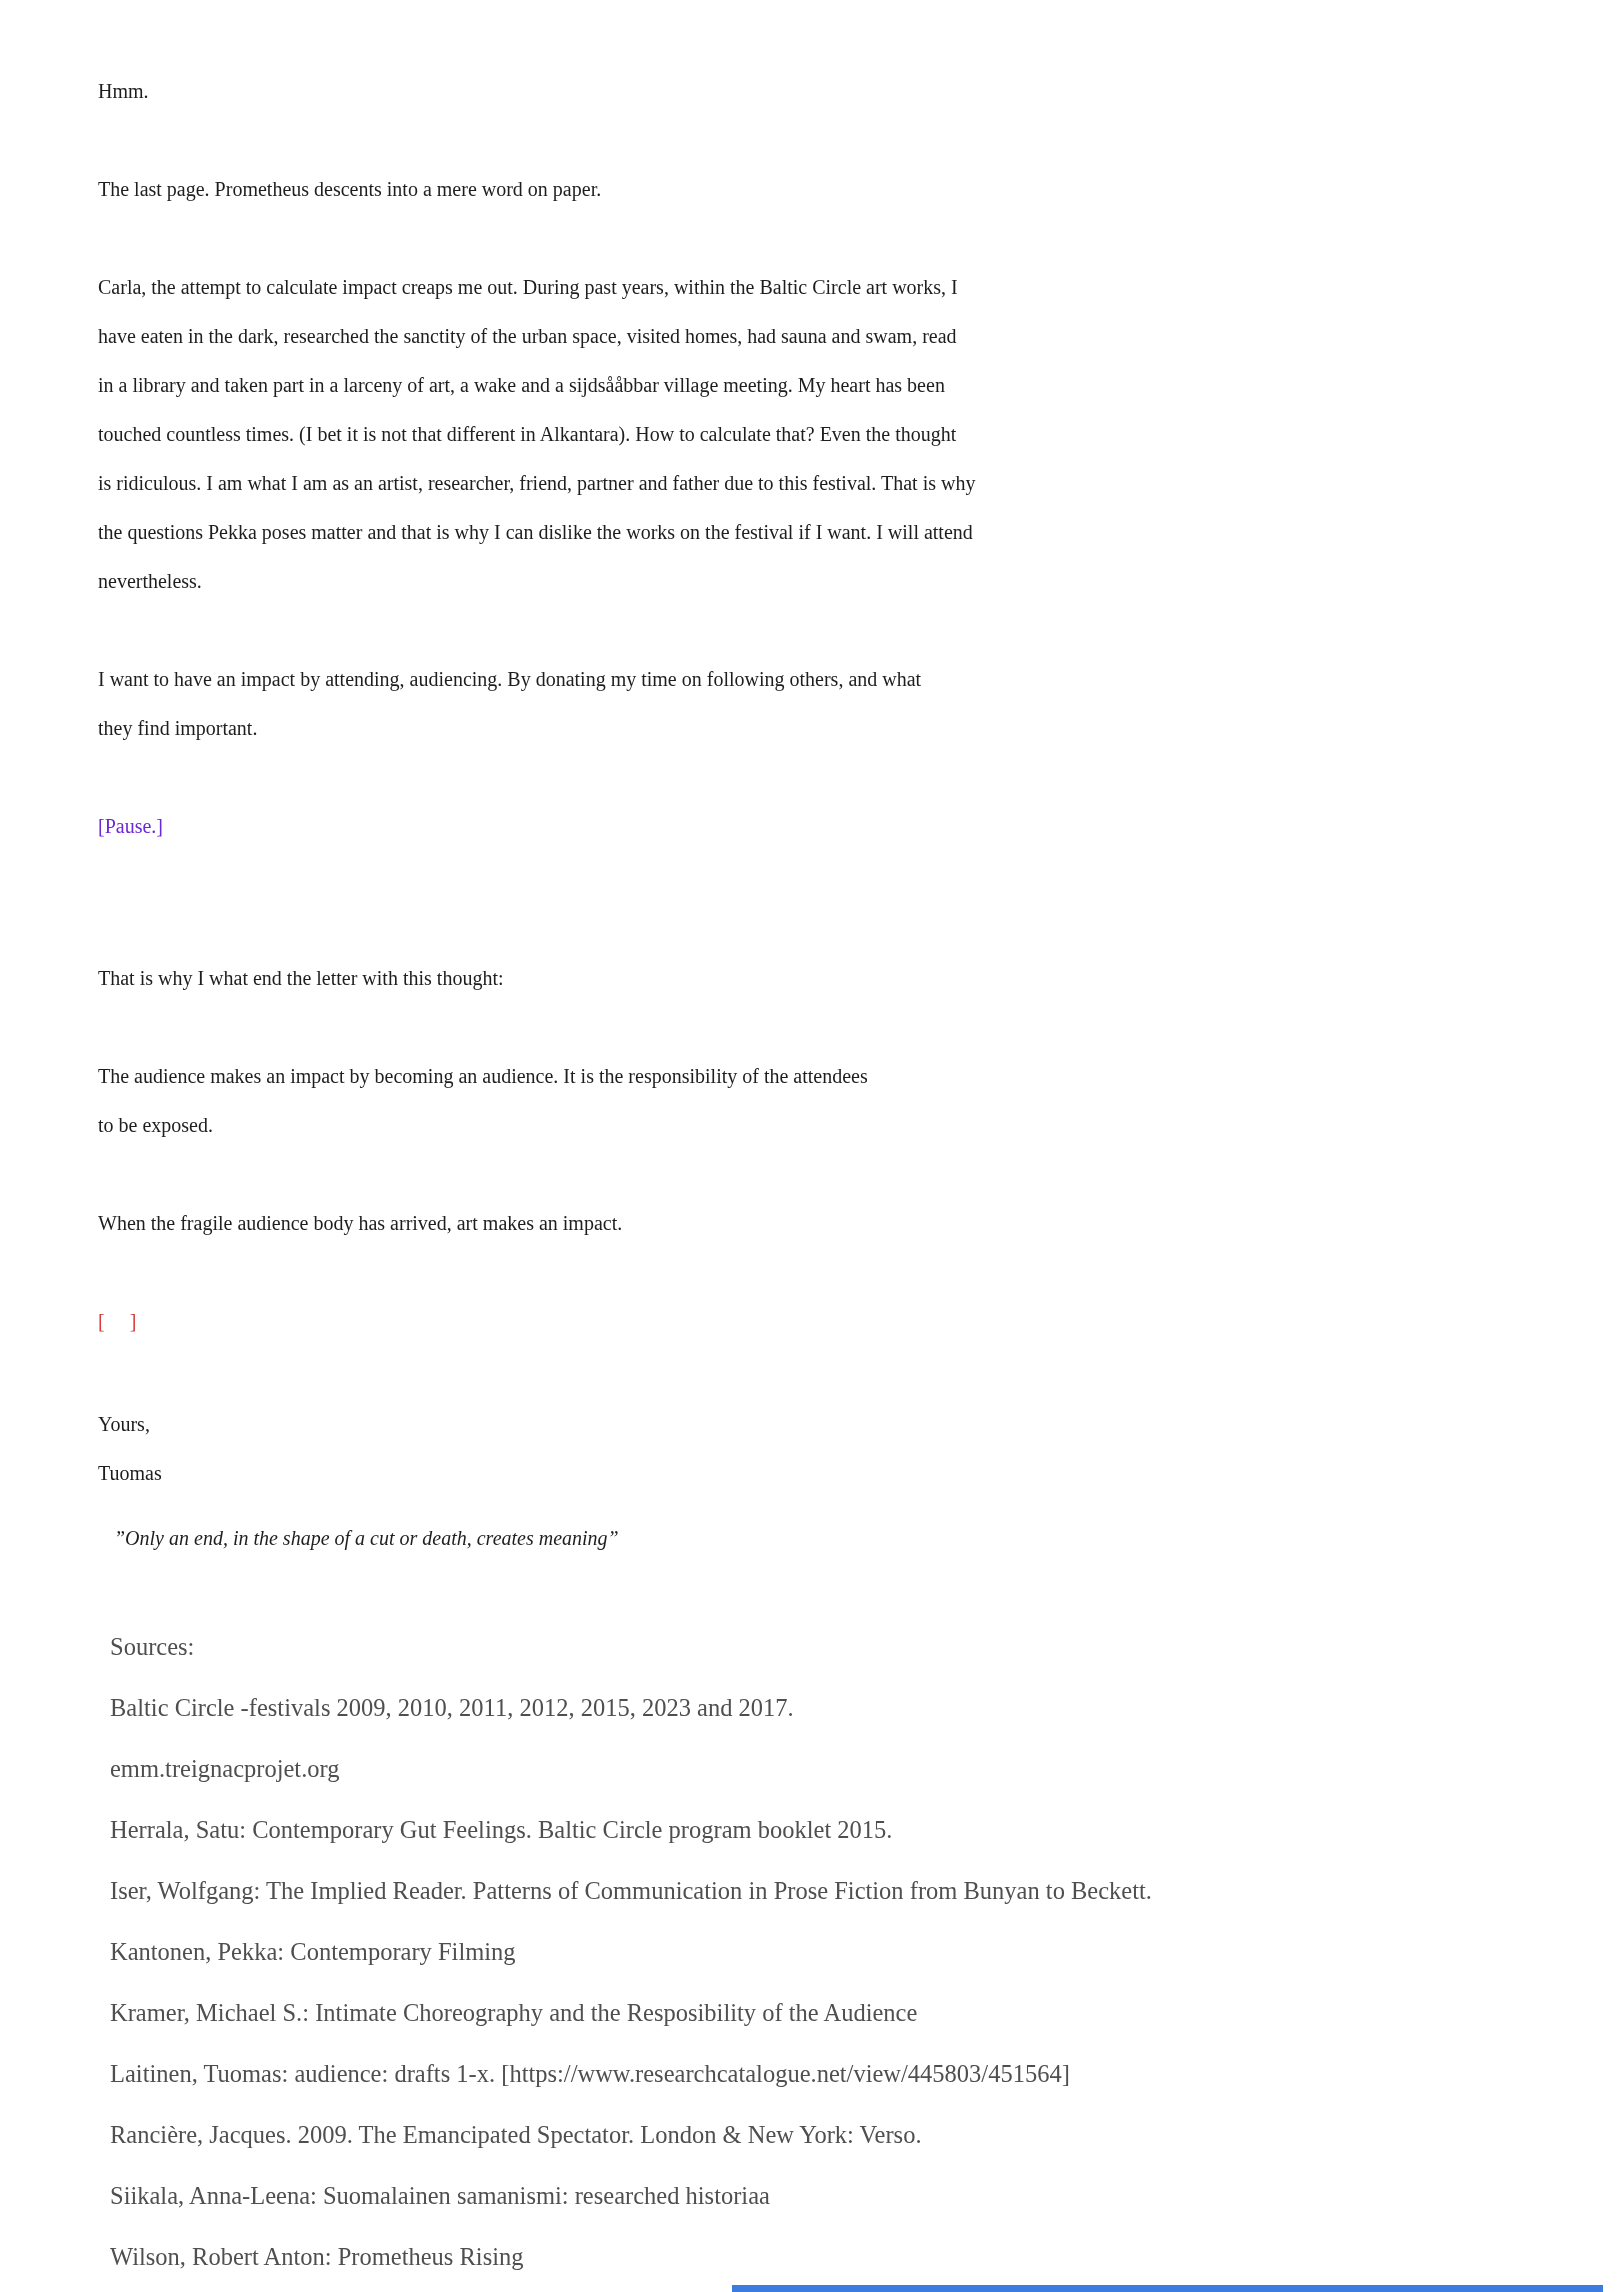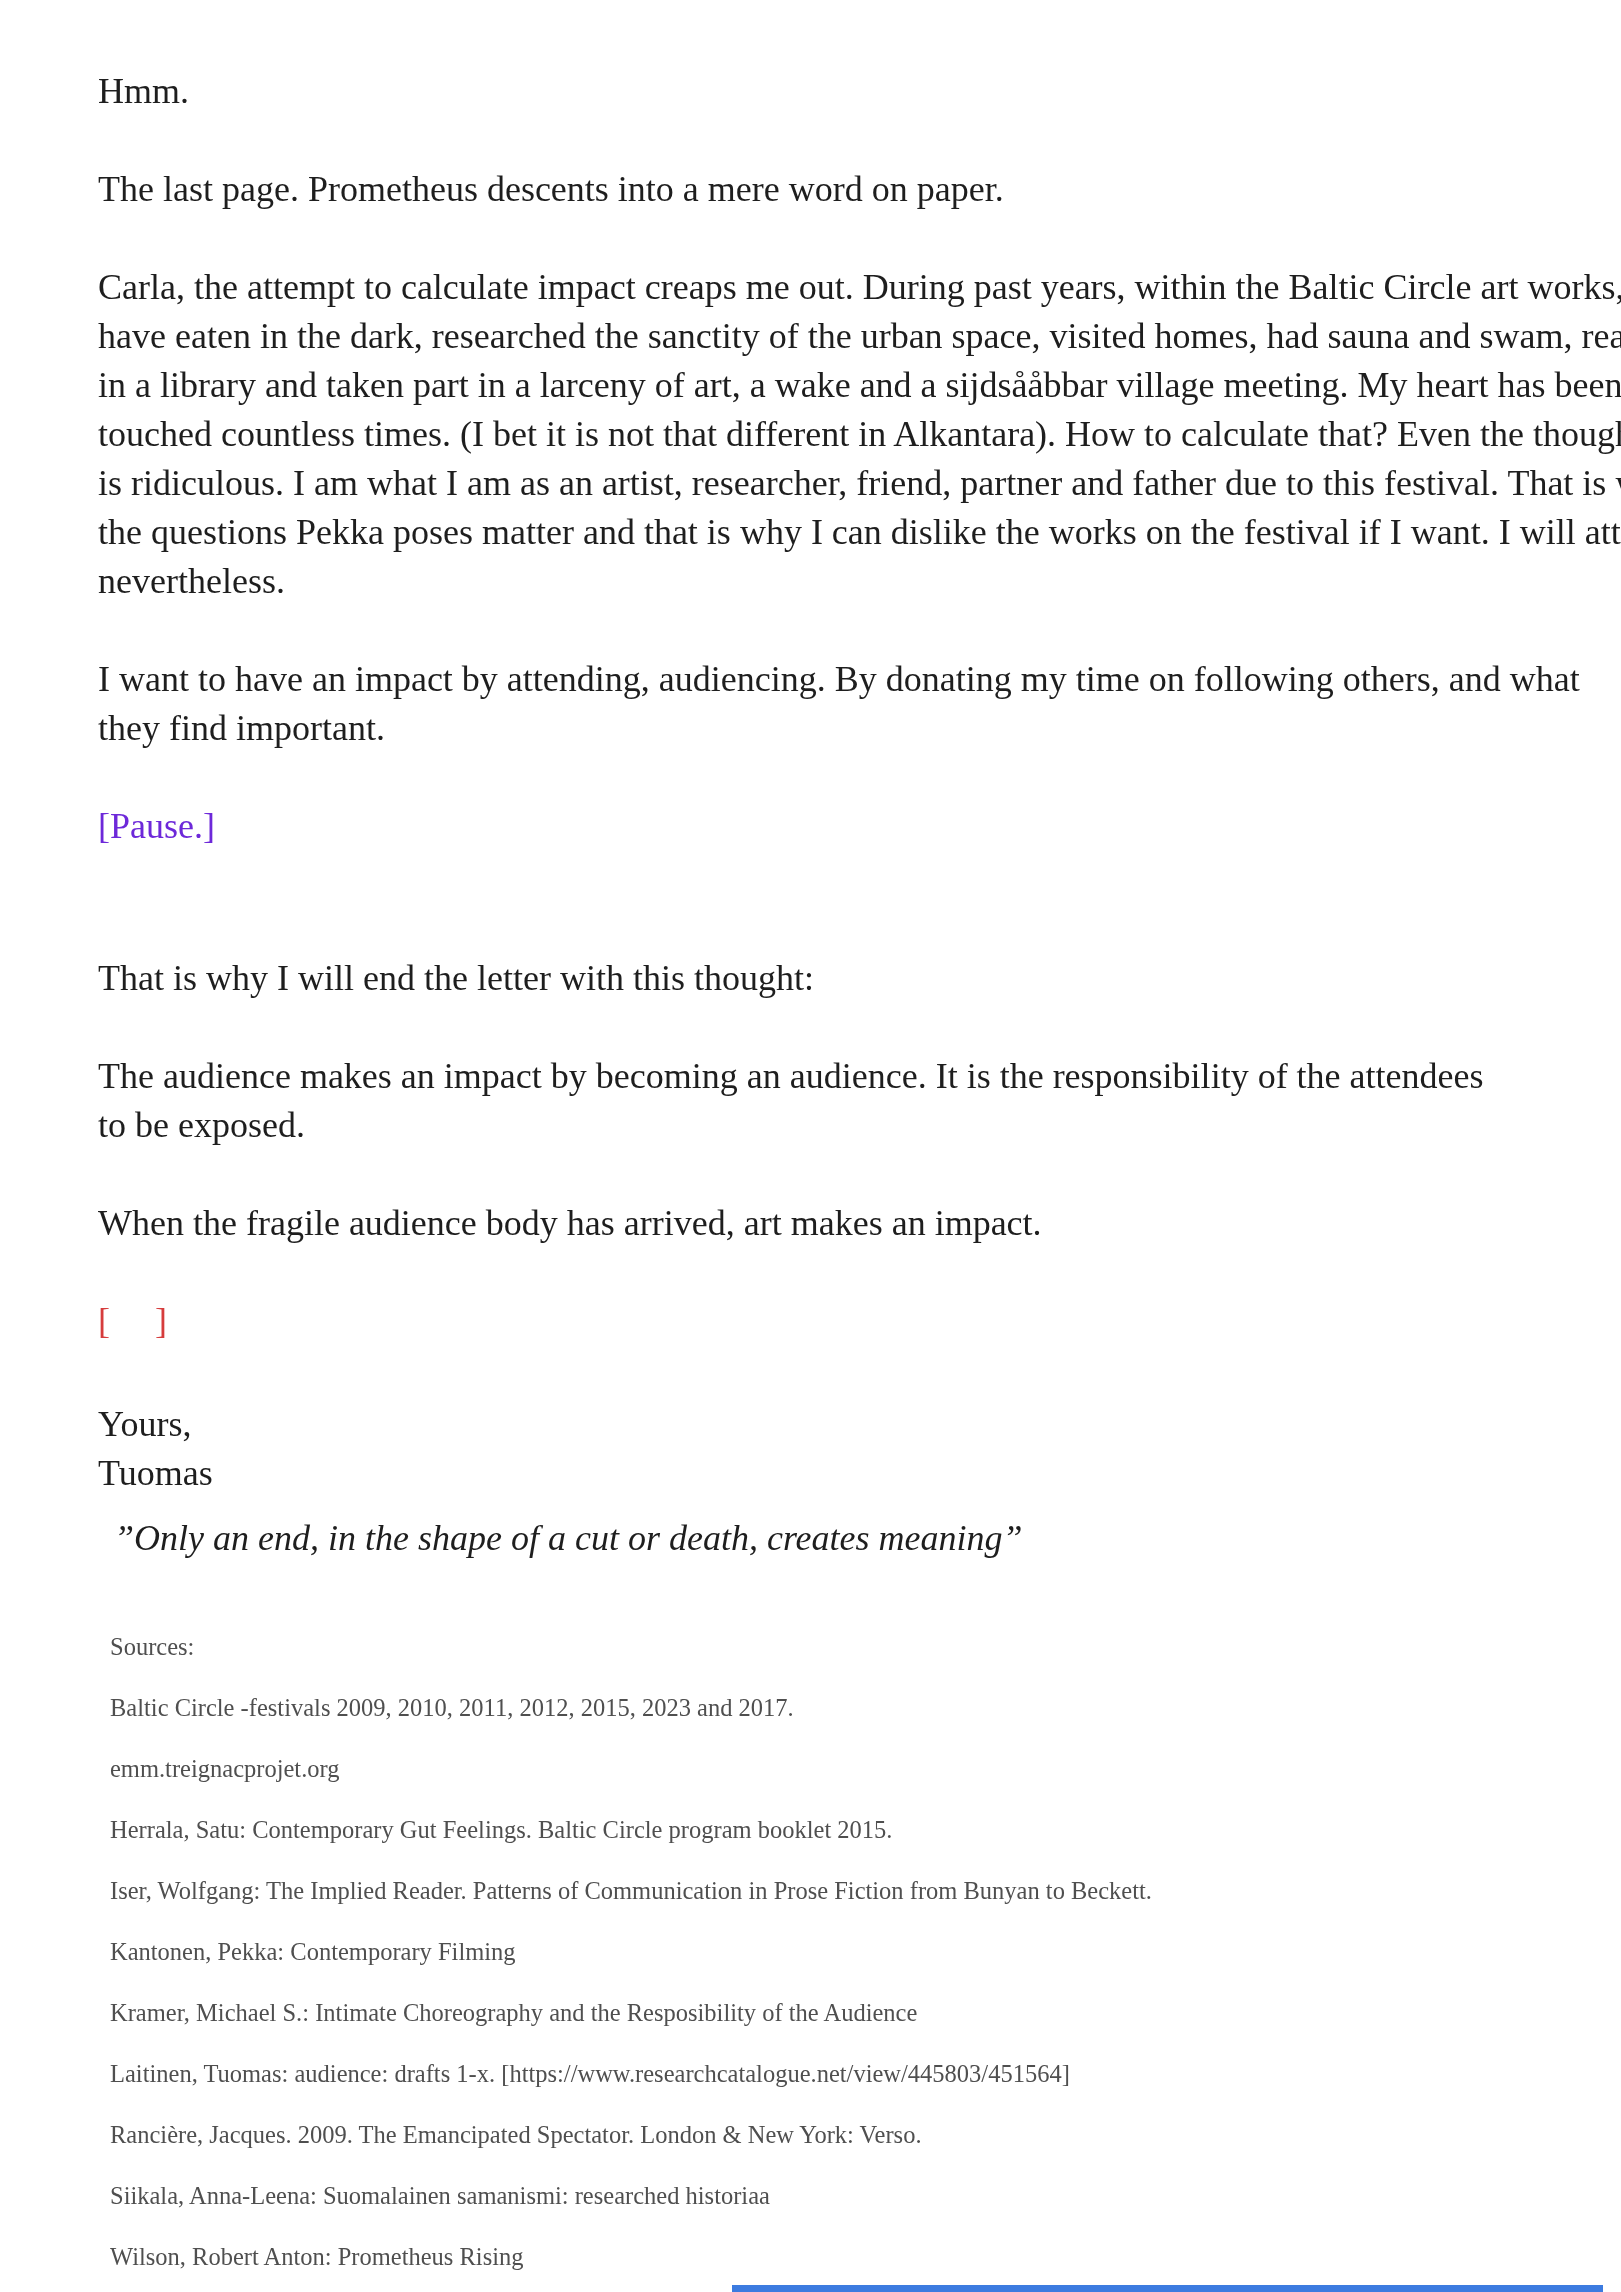--- a/index.html
+++ b/index.html
@@ -16,21 +16,21 @@
   }
   .page {
     position: absolute;
     top: 0; left: 0;
     width: 1621px;
     height: 2293px;
     padding: 67px 59px 0 98px;
     box-sizing: border-box;
   }
   .letter {
-    font-size: 36px;
+    font-size: 20px;
     line-height: 49px;
     color: #1e1e1e;
   }
   .para {
     white-space: pre;
     margin: 0 0 49px 0;
   }
   .pause-marker {
     color: #6d28d9;
     margin: 0 0 103px 0;
@@ -79,21 +79,21 @@
     <div class="para">Carla, the attempt to calculate impact creaps me out. During past years, within the Baltic Circle art works, I
 have eaten in the dark, researched the sanctity of the urban space, visited homes, had sauna and swam, read
 in a library and taken part in a larceny of art, a wake and a sijdsååbbar village meeting. My heart has been
 touched countless times. (I bet it is not that different in Alkantara). How to calculate that? Even the thought
 is ridiculous. I am what I am as an artist, researcher, friend, partner and father due to this festival. That is why
 the questions Pekka poses matter and that is why I can dislike the works on the festival if I want. I will attend
 nevertheless.</div>
     <div class="para">I want to have an impact by attending, audiencing. By donating my time on following others, and what
 they find important.</div>
     <div class="pause-marker">[Pause.]</div>
-    <div class="para">That is why I will end the letter with this thought:</div>
+    <div class="para">That is why I what end the letter with this thought:</div>
     <div class="para">The audience makes an impact by becoming an audience. It is the responsibility of the attendees
 to be exposed.</div>
     <div class="para">When the fragile audience body has arrived, art makes an impact.</div>
     <div class="bracket-marker">[&nbsp;&nbsp;&nbsp;&nbsp;&nbsp;]</div>
     <div class="sig-line">Yours,</div>
     <div class="sig-line">Tuomas</div>
     <div class="quote-line">”Only an end, in the shape of a cut or death, creates meaning”</div>
   </div>
 
   <div class="sources">

